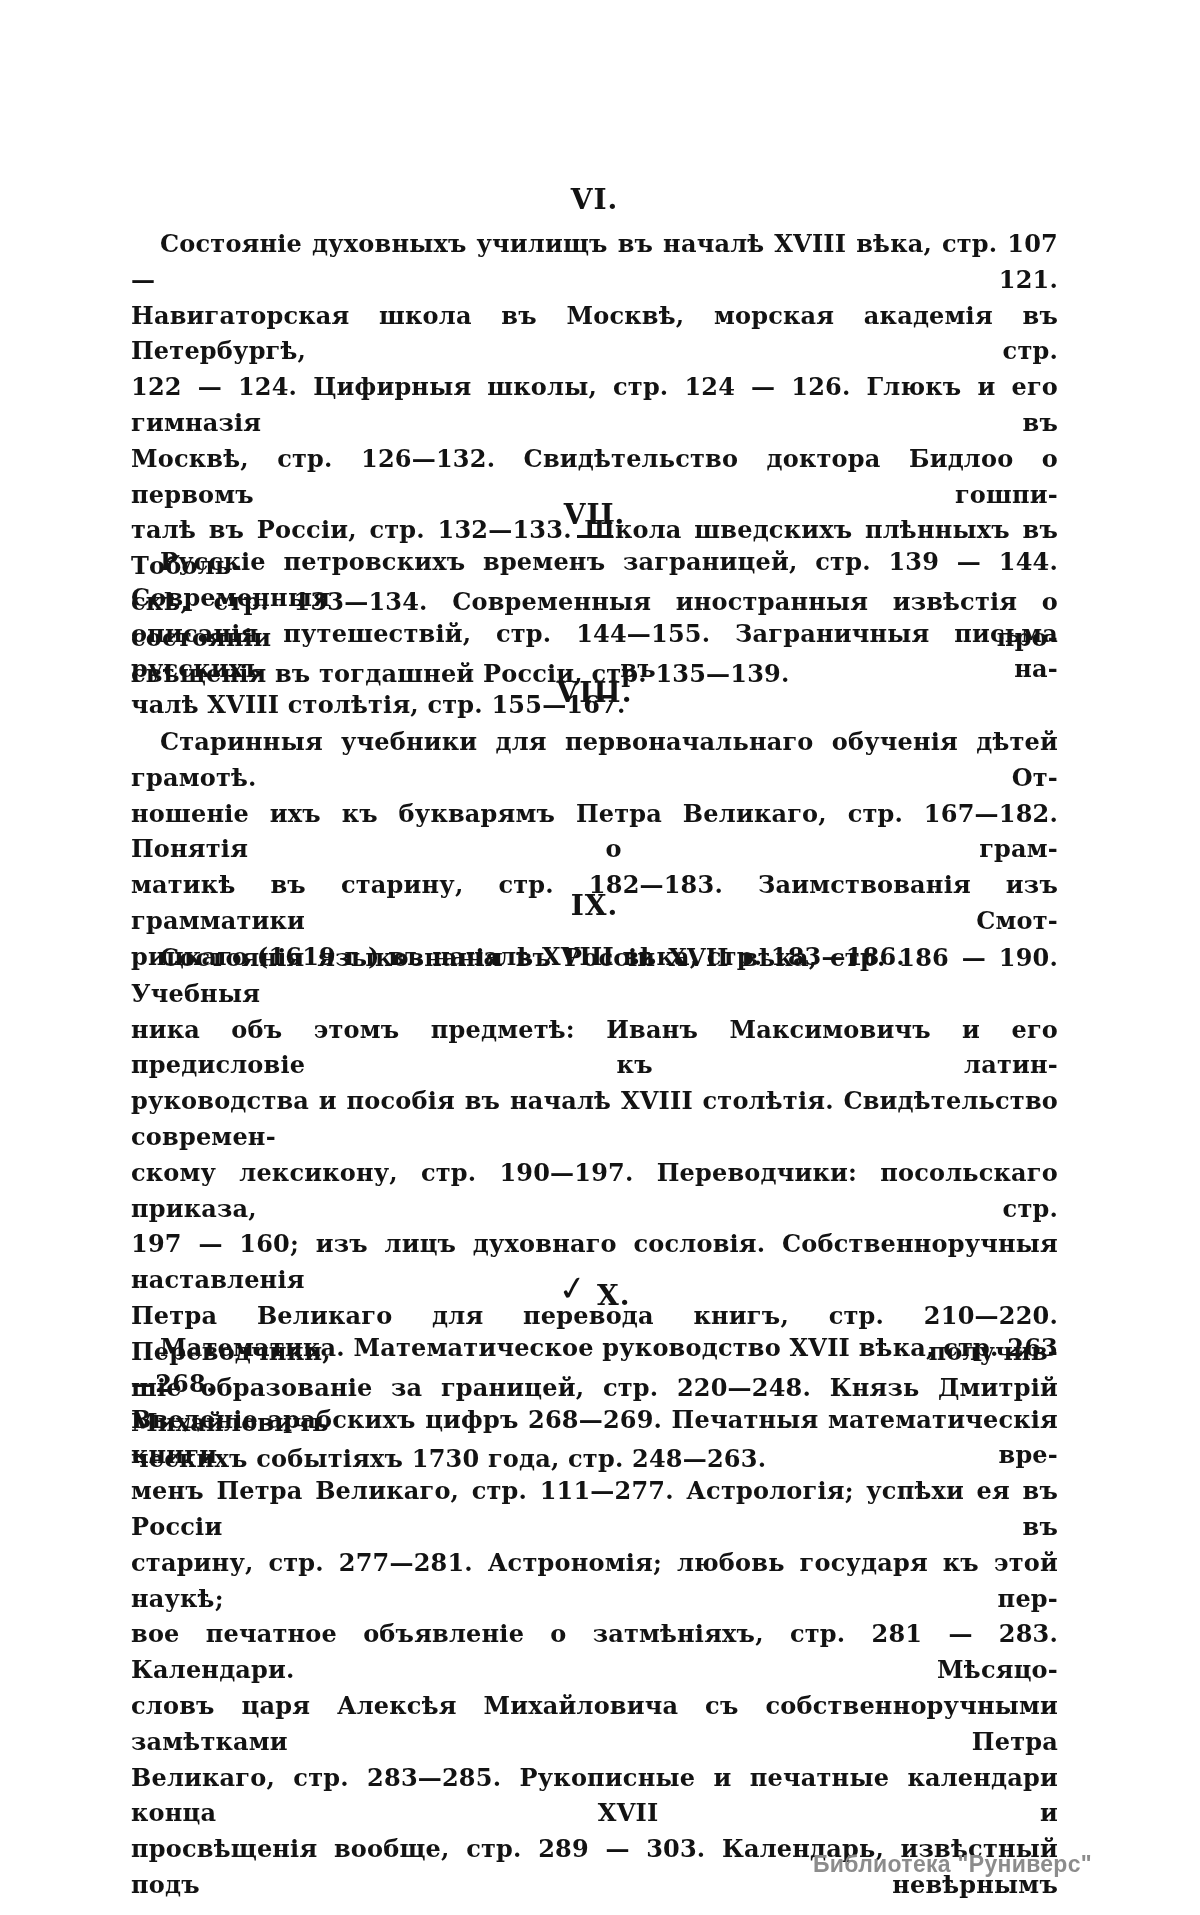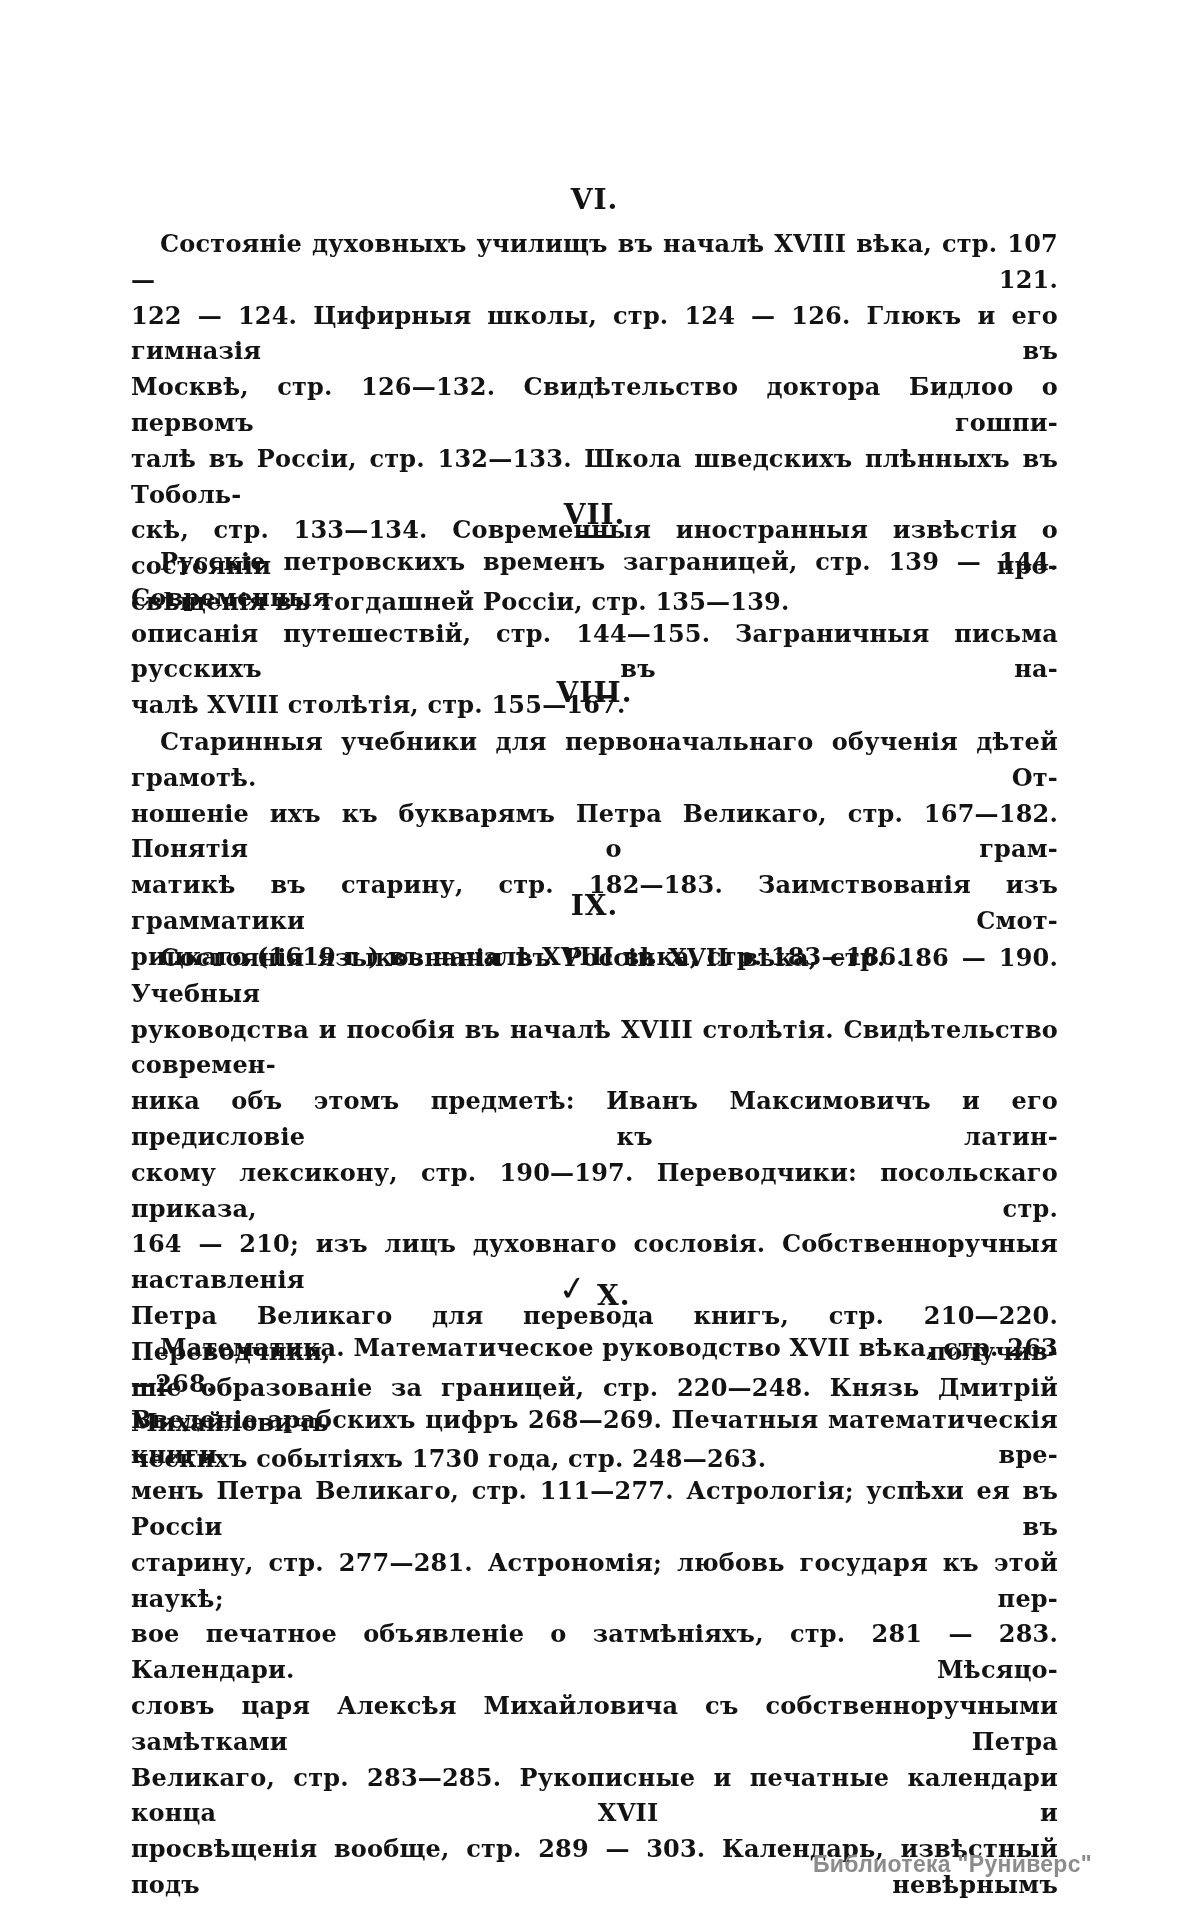--- a/index.html
+++ b/index.html
@@ -67,20 +67,21 @@
 </head>
 <body>
 
 <div class="page">
 
   <div class="heading" style="top:183px">
     <span>VI.</span>
   </div>
   <div class="para" style="top:226px">
       <div class="line first">Состояніе духовныхъ училищъ въ началѣ XVIII вѣка, стр. 107 — 121.</div>
+      <div class="line">Навигаторская школа въ Москвѣ, морская академія въ Петербургѣ, стр.</div>
       <div class="line">122 — 124. Цифирныя школы, стр. 124 — 126. Глюкъ и его гимназія въ</div>
       <div class="line">Москвѣ, стр. 126—132. Свидѣтельство доктора Бидлоо о первомъ гошпи-</div>
       <div class="line">талѣ въ Россіи, стр. 132—133. Школа шведскихъ плѣнныхъ въ Тоболь-</div>
       <div class="line">скѣ, стр. 133—134. Современныя иностранныя извѣстія о состояніи про-</div>
       <div class="line last">свѣщенія въ тогдашней Россіи, стр. 135—139.</div>
     </div>
 
   <div class="heading" style="top:498px">
     <span>VII.</span>
     <div class="underline"></div>
@@ -99,24 +100,24 @@
       <div class="line">ношеніе ихъ къ букварямъ Петра Великаго, стр. 167—182. Понятія о грам-</div>
       <div class="line">матикѣ въ старину, стр. 182—183. Заимствованія изъ грамматики Смот-</div>
       <div class="line last">рицкаго (1619 г.) въ началѣ XVIII вѣка, стр. 183—186.</div>
     </div>
 
   <div class="heading" style="top:889px">
     <span>IX.</span>
   </div>
   <div class="para" style="top:940px">
       <div class="line first">Состоянія языкознанія въ Россіи XVII вѣка, стр. 186 — 190. Учебныя</div>
+      <div class="line">ника объ этомъ предметѣ: Иванъ Максимовичъ и его предисловіе къ латин-</div>
       <div class="line">руководства и пособія въ началѣ XVIII столѣтія. Свидѣтельство современ-</div>
-      <div class="line">ника объ этомъ предметѣ: Иванъ Максимовичъ и его предисловіе къ латин-</div>
       <div class="line">скому лексикону, стр. 190—197. Переводчики: посольскаго приказа, стр.</div>
-      <div class="line">164 — 210; изъ лицъ духовнаго сословія. Собственноручныя наставленія</div>
+      <div class="line">197 — 160; изъ лицъ духовнаго сословія. Собственноручныя наставленія</div>
       <div class="line">Петра Великаго для перевода книгъ, стр. 210—220. Переводчики, получив-</div>
       <div class="line">шіе образованіе за границей, стр. 220—248. Князь Дмитрій Михайловичъ</div>
       <div class="line last">ческихъ событіяхъ 1730 года, стр. 248—263.</div>
     </div>
 
   <div class="heading" style="top:1276px">
     <span class="mark">✓</span><span>X.</span>
   </div>
   <div class="para" style="top:1330px">
       <div class="line first">Математика. Математическое руководство XVII вѣка, стр. 263—268.</div>

